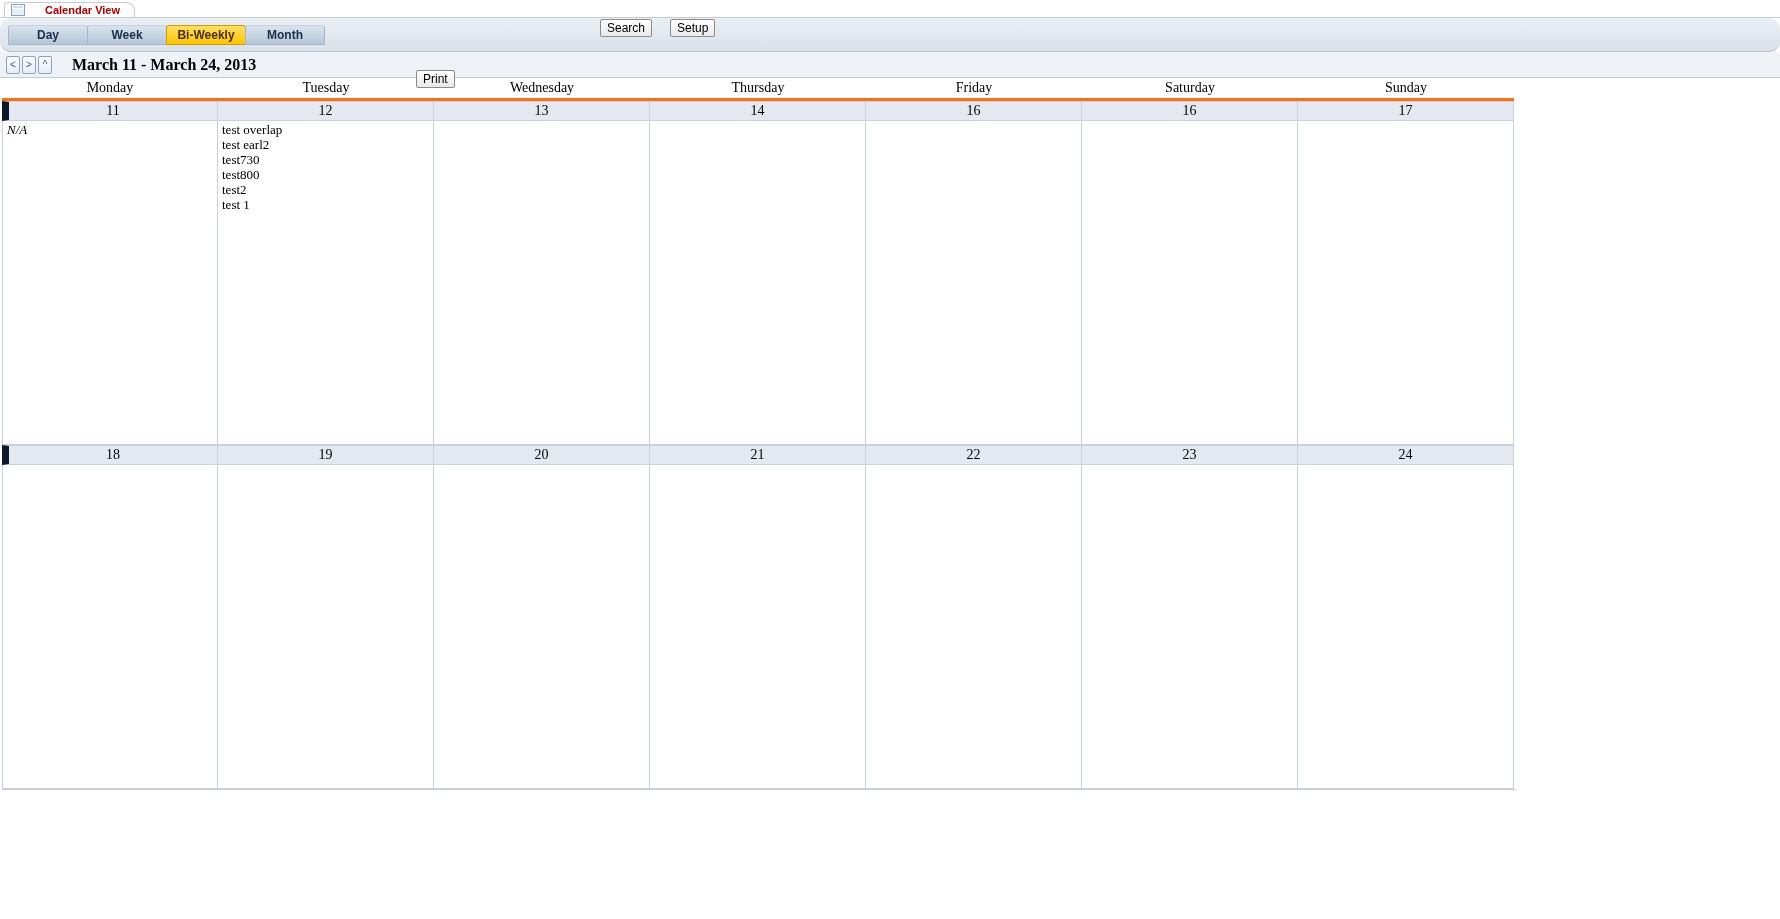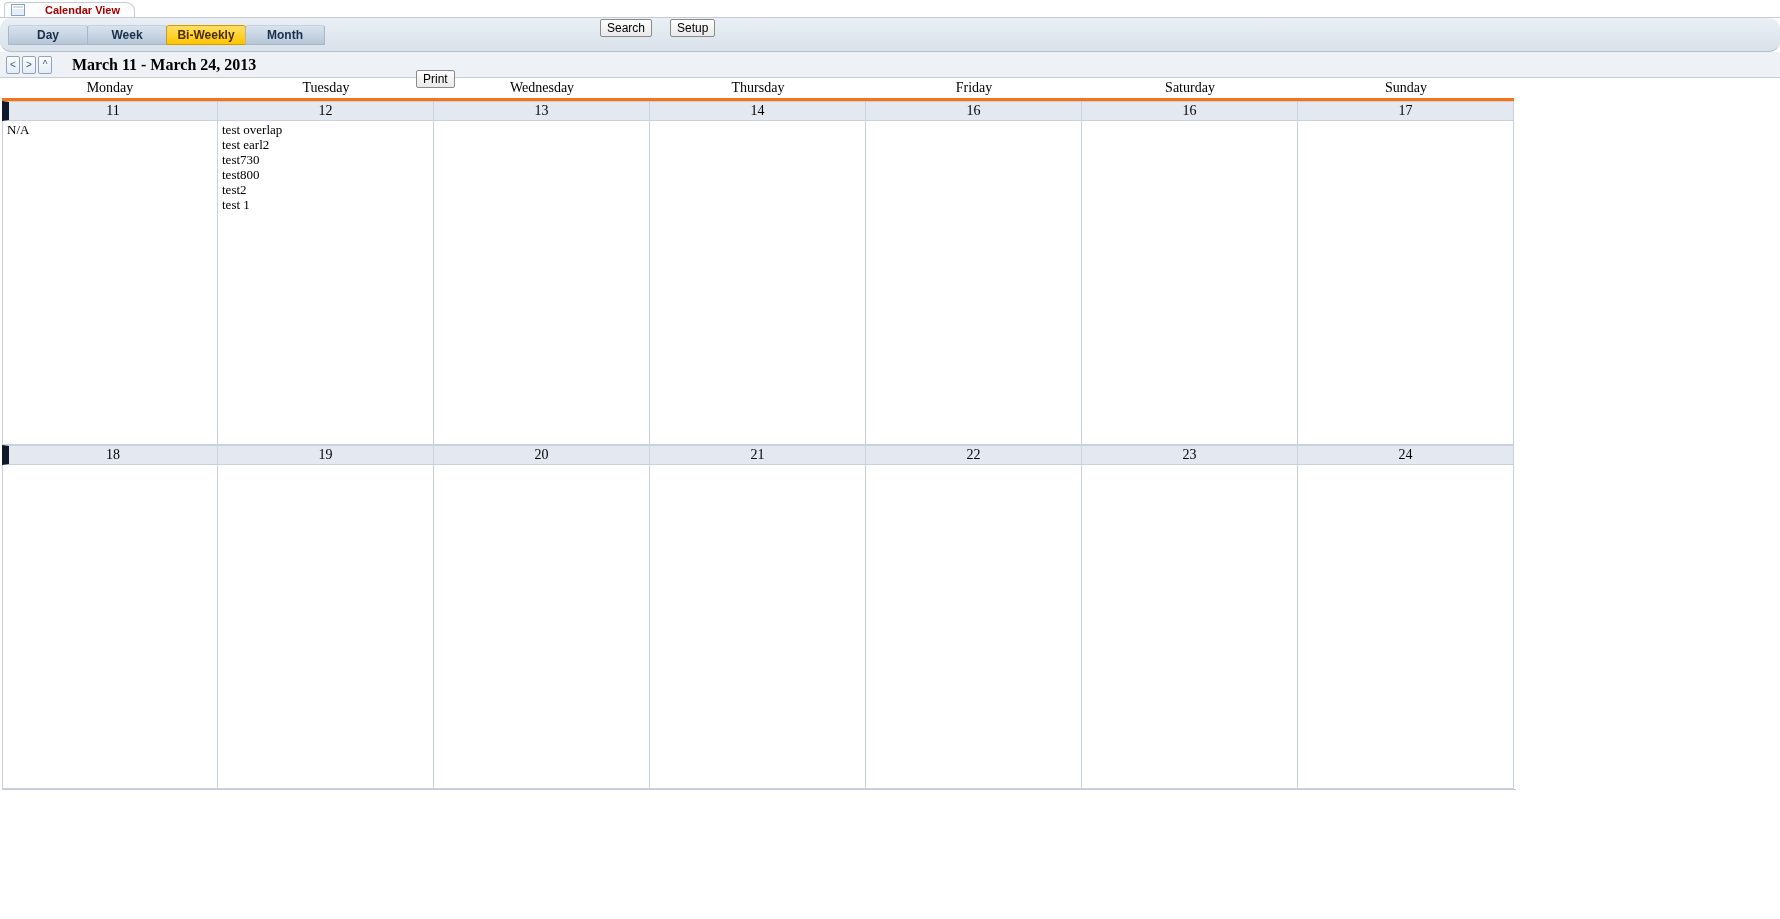--- a/index.html
+++ b/index.html
@@ -161,21 +161,21 @@
   .week-grid.week2 .cell { height: 324px; }
   .cell {
     border-right: 1px solid #c9d1dc;
     border-bottom: 1px solid #c9d1dc;
     background: #ffffff;
     padding: 2px 4px;
     font-family: "Times New Roman", serif;
     font-size: 13px;
     overflow: hidden;
   }
-  .cell:first-child { border-left: 1px solid #c9d1dc; }
+  .cell:first-child { border-left: 1px solid #c9d1dc; font-style: italic; }
   .cell .event { line-height: 1.15; white-space: nowrap; }
 
   .page {
     position: relative;
     width: 1780px;
   }
   .bottom-line {
     border-top: 1px solid #c5ccd5;
     height: 4px;
     width: 1514px;

